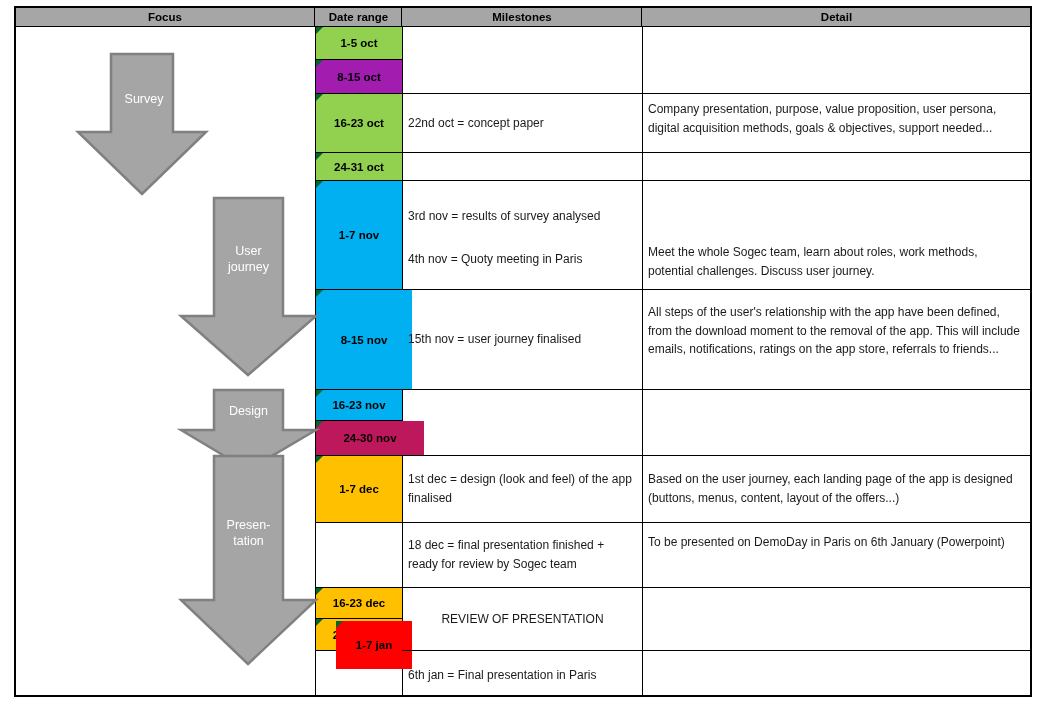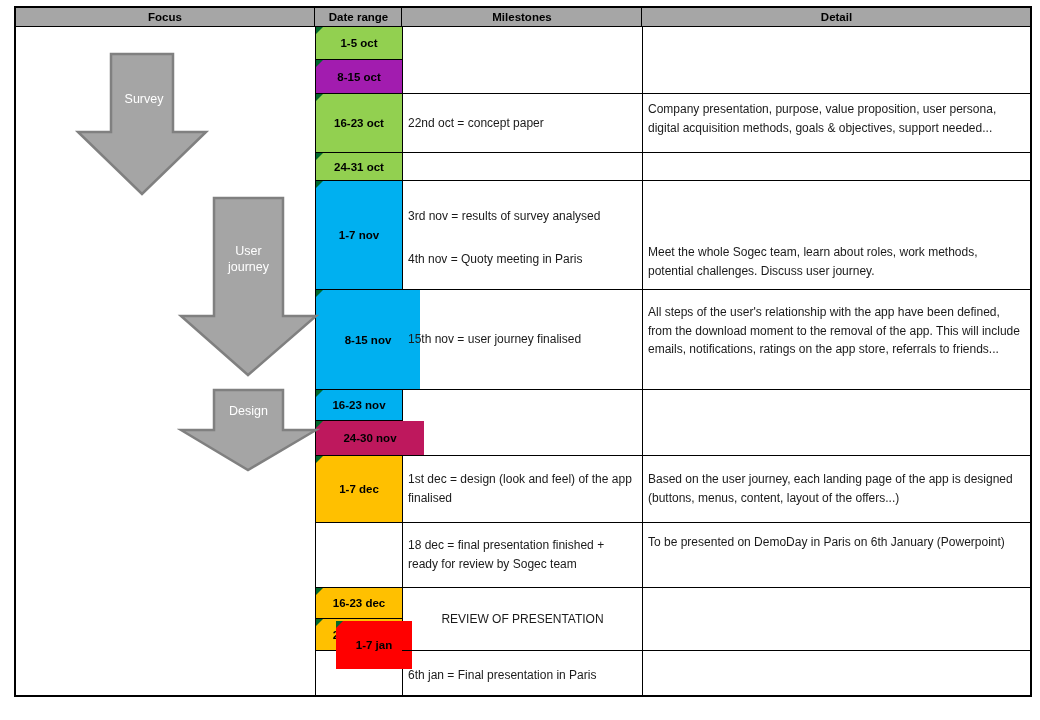--- a/index.html
+++ b/index.html
@@ -119,21 +119,21 @@
       <span class="tri"></span>
       <span>24-31 oct</span>
     </div>
 
     <div class="dsep" style="left:300px;top:172px;width:86px;"></div>
     <div class="dcell" style="left:300px;top:173px;width:86px;height:108px;background:#00b0f0;">
       <span class="tri"></span>
       <span>1-7 nov</span>
     </div>
     <div class="dsep" style="left:300px;top:281px;width:86px;"></div>
-    <div class="dcell" style="left:300px;top:282px;width:104px;height:99px;background:#00b0f0;">
+    <div class="dcell" style="left:300px;top:282px;width:96px;height:99px;background:#00b0f0;">
       <span class="tri"></span>
       <span>8-15 nov</span>
     </div>
     <div class="dsep" style="left:300px;top:381px;width:86px;"></div>
     <div class="dcell" style="left:300px;top:382px;width:86px;height:30px;background:#00b0f0;">
       <span class="tri"></span>
       <span>16-23 nov</span>
     </div>
     <div class="dsep" style="left:300px;top:412px;width:86px;"></div>
     <div class="dcell" style="left:300px;top:413px;width:108px;height:34px;background:#be185d;">
@@ -236,14 +236,21 @@
     <div class="lbl" style="top:66px;">journey</div>
   </div>
 
   <div class="arrow" style="left:177px;top:386px;width:143px;height:88px;">
     <svg width="143" height="88" viewBox="0 0 143 88">
       <polygon points="37,4 106,4 106,44 139,44 71,84 4,44 37,44" fill="#a5a5a5" stroke="#808080" stroke-width="2.5"></polygon>
     </svg>
     <div class="lbl" style="top:18px;">Design</div>
   </div>
 
+  <div class="arrow" style="left:177px;top:452px;width:143px;height:216px;">
+    <svg width="143" height="216" viewBox="0 0 143 216">
+      <polygon points="37,4 106,4 106,148 139,148 71,212 4,148 37,148" fill="#a5a5a5" stroke="#808080" stroke-width="2.5"></polygon>
+    </svg>
+    <div class="lbl" style="top:66px;">Presen-</div>
+    <div class="lbl" style="top:82px;">tation</div>
+  </div>
 
 </div>
 
 </body></html>

